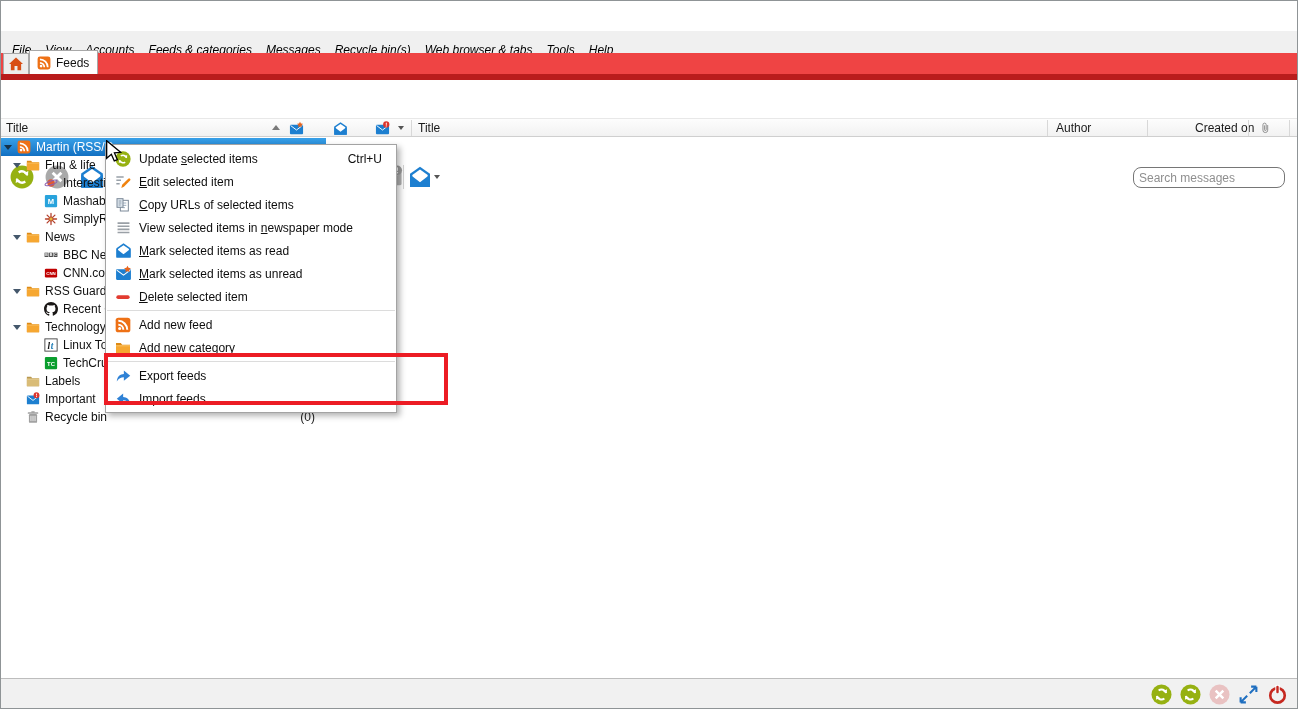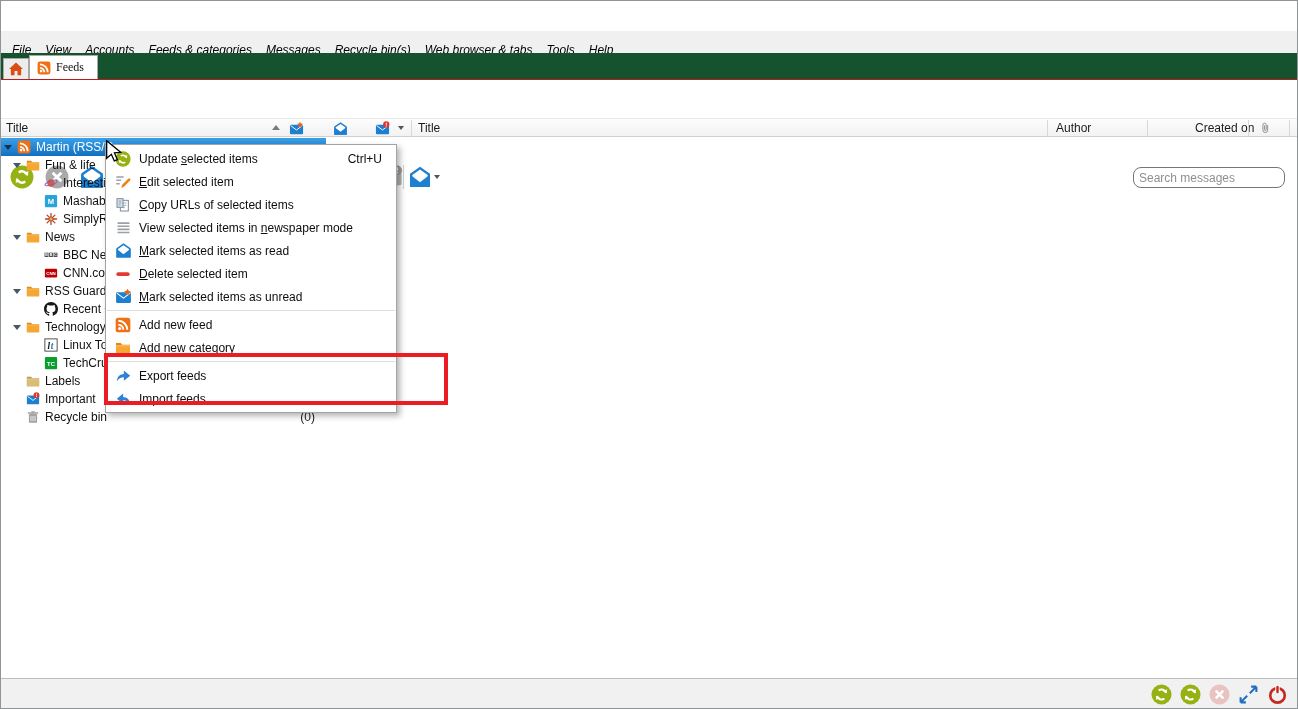--- a/index.html
+++ b/index.html
@@ -15,21 +15,21 @@
   .titlebar .apptitle { position:absolute; left:33px; top:8px; font-size:12px; color:#000; }
   .winbtn { position:absolute; top:0; width:46px; height:30px; display:flex; align-items:center; justify-content:center; background:#fff; }
   .winbtn.min { right:94px; } .winbtn.max { right:48px; } .winbtn.close { right:2px; }
   .glyph-min { width:12px; height:0; border-top:1px solid #000; }
   .glyph-max { width:11px; height:10px; border:1px solid #000; }
   
   .menubar { position:absolute; left:0; top:30px; width:100%; height:22px; background:#f0f0f0; display:flex; align-items:center; padding-left:4px; }
   .menubar .mitem { padding:8px 7px; height:22px; line-height:22px; color:#000;font-style:italic; }
   .mn { text-decoration:underline; text-underline-offset:1px; }
   
-  .tabbar { position:absolute; left:0; top:52px; width:100%; height:27px; background:#14532d; border-bottom:1px solid #b91c1c;font-family:Liberation Serif, serif; }
+  .tabbar { position:absolute; left:0; top:52px; width:100%; height:27px; background:#ef4444; border-bottom:6px solid #b91c1c; }
   .tab-home { position:absolute; left:2px; bottom:0; width:26px; height:21px; background:#ededed; border:1px solid #a8a8a8; border-bottom:none; display:flex; align-items:center; justify-content:center; }
   .tab-feeds { position:absolute; left:28px; bottom:0; width:69px; height:24px; background:#fff; border:1px solid #a8a8a8; border-bottom:none; display:flex; align-items:center; gap:5px; padding-left:7px; font-size:12px; }
   
   .toolbar { position:absolute; left:0; top:79px; width:100%; height:38px; background:#fff; }
   .tbicon { position:absolute; top:85px; }
   .tbsep { position:absolute; left:402px; top:85px; width:1px; height:24px; background:#d4d4d4; }
   .caret { width:0; height:0; border-left:3.5px solid transparent; border-right:3.5px solid transparent; border-top:4.5px solid #555; display:inline-block; }
   .searchbox { position:absolute; right:12px; top:87px; width:152px; height:21px; border:1px solid #767676; border-radius:8px; font-family:"Liberation Sans",sans-serif; font-size:12px; padding:0 5px; color:#222; }
   .searchbox::placeholder { color:#8f8f8f; }
   
@@ -449,33 +449,33 @@
     <div class="mi">
         <span class="mic">
           <svg class="ic-blue" width="17" height="17" viewBox="0 0 24 24">
             <use href="#s-openenv"></use>
           </svg>
         </span>
         <span class="mlabel"><span></span><span class="mn">M</span><span>ark selected items as read</span></span>
       </div>
     <div class="mi">
         <span class="mic">
+          <svg width="17" height="17" viewBox="0 0 24 24">
+            <use href="#s-env-star-blue"></use>
+          </svg>
+        </span>
+        <span class="mlabel"><span></span><span class="mn">M</span><span>ark selected items as unread</span></span>
+      </div>
+    <div class="mi">
+        <span class="mic">
           <svg width="16" height="16" viewBox="0 0 24 24">
             <use href="#s-del"></use>
           </svg>
         </span>
         <span class="mlabel"><span></span><span class="mn">D</span><span>elete selected item</span></span>
-      </div>
-    <div class="mi">
-        <span class="mic">
-          <svg width="17" height="17" viewBox="0 0 24 24">
-            <use href="#s-env-star-blue"></use>
-          </svg>
-        </span>
-        <span class="mlabel"><span></span><span class="mn">M</span><span>ark selected items as unread</span></span>
       </div>
     <div class="msep"></div>
     <div class="mi">
         <span class="mic">
           <svg width="16" height="16" viewBox="0 0 24 24">
             <use href="#s-rss"></use>
           </svg>
         </span>
         <span class="mlabel"><span>Add new feed</span><span class="mn"></span><span></span></span>
       </div>

